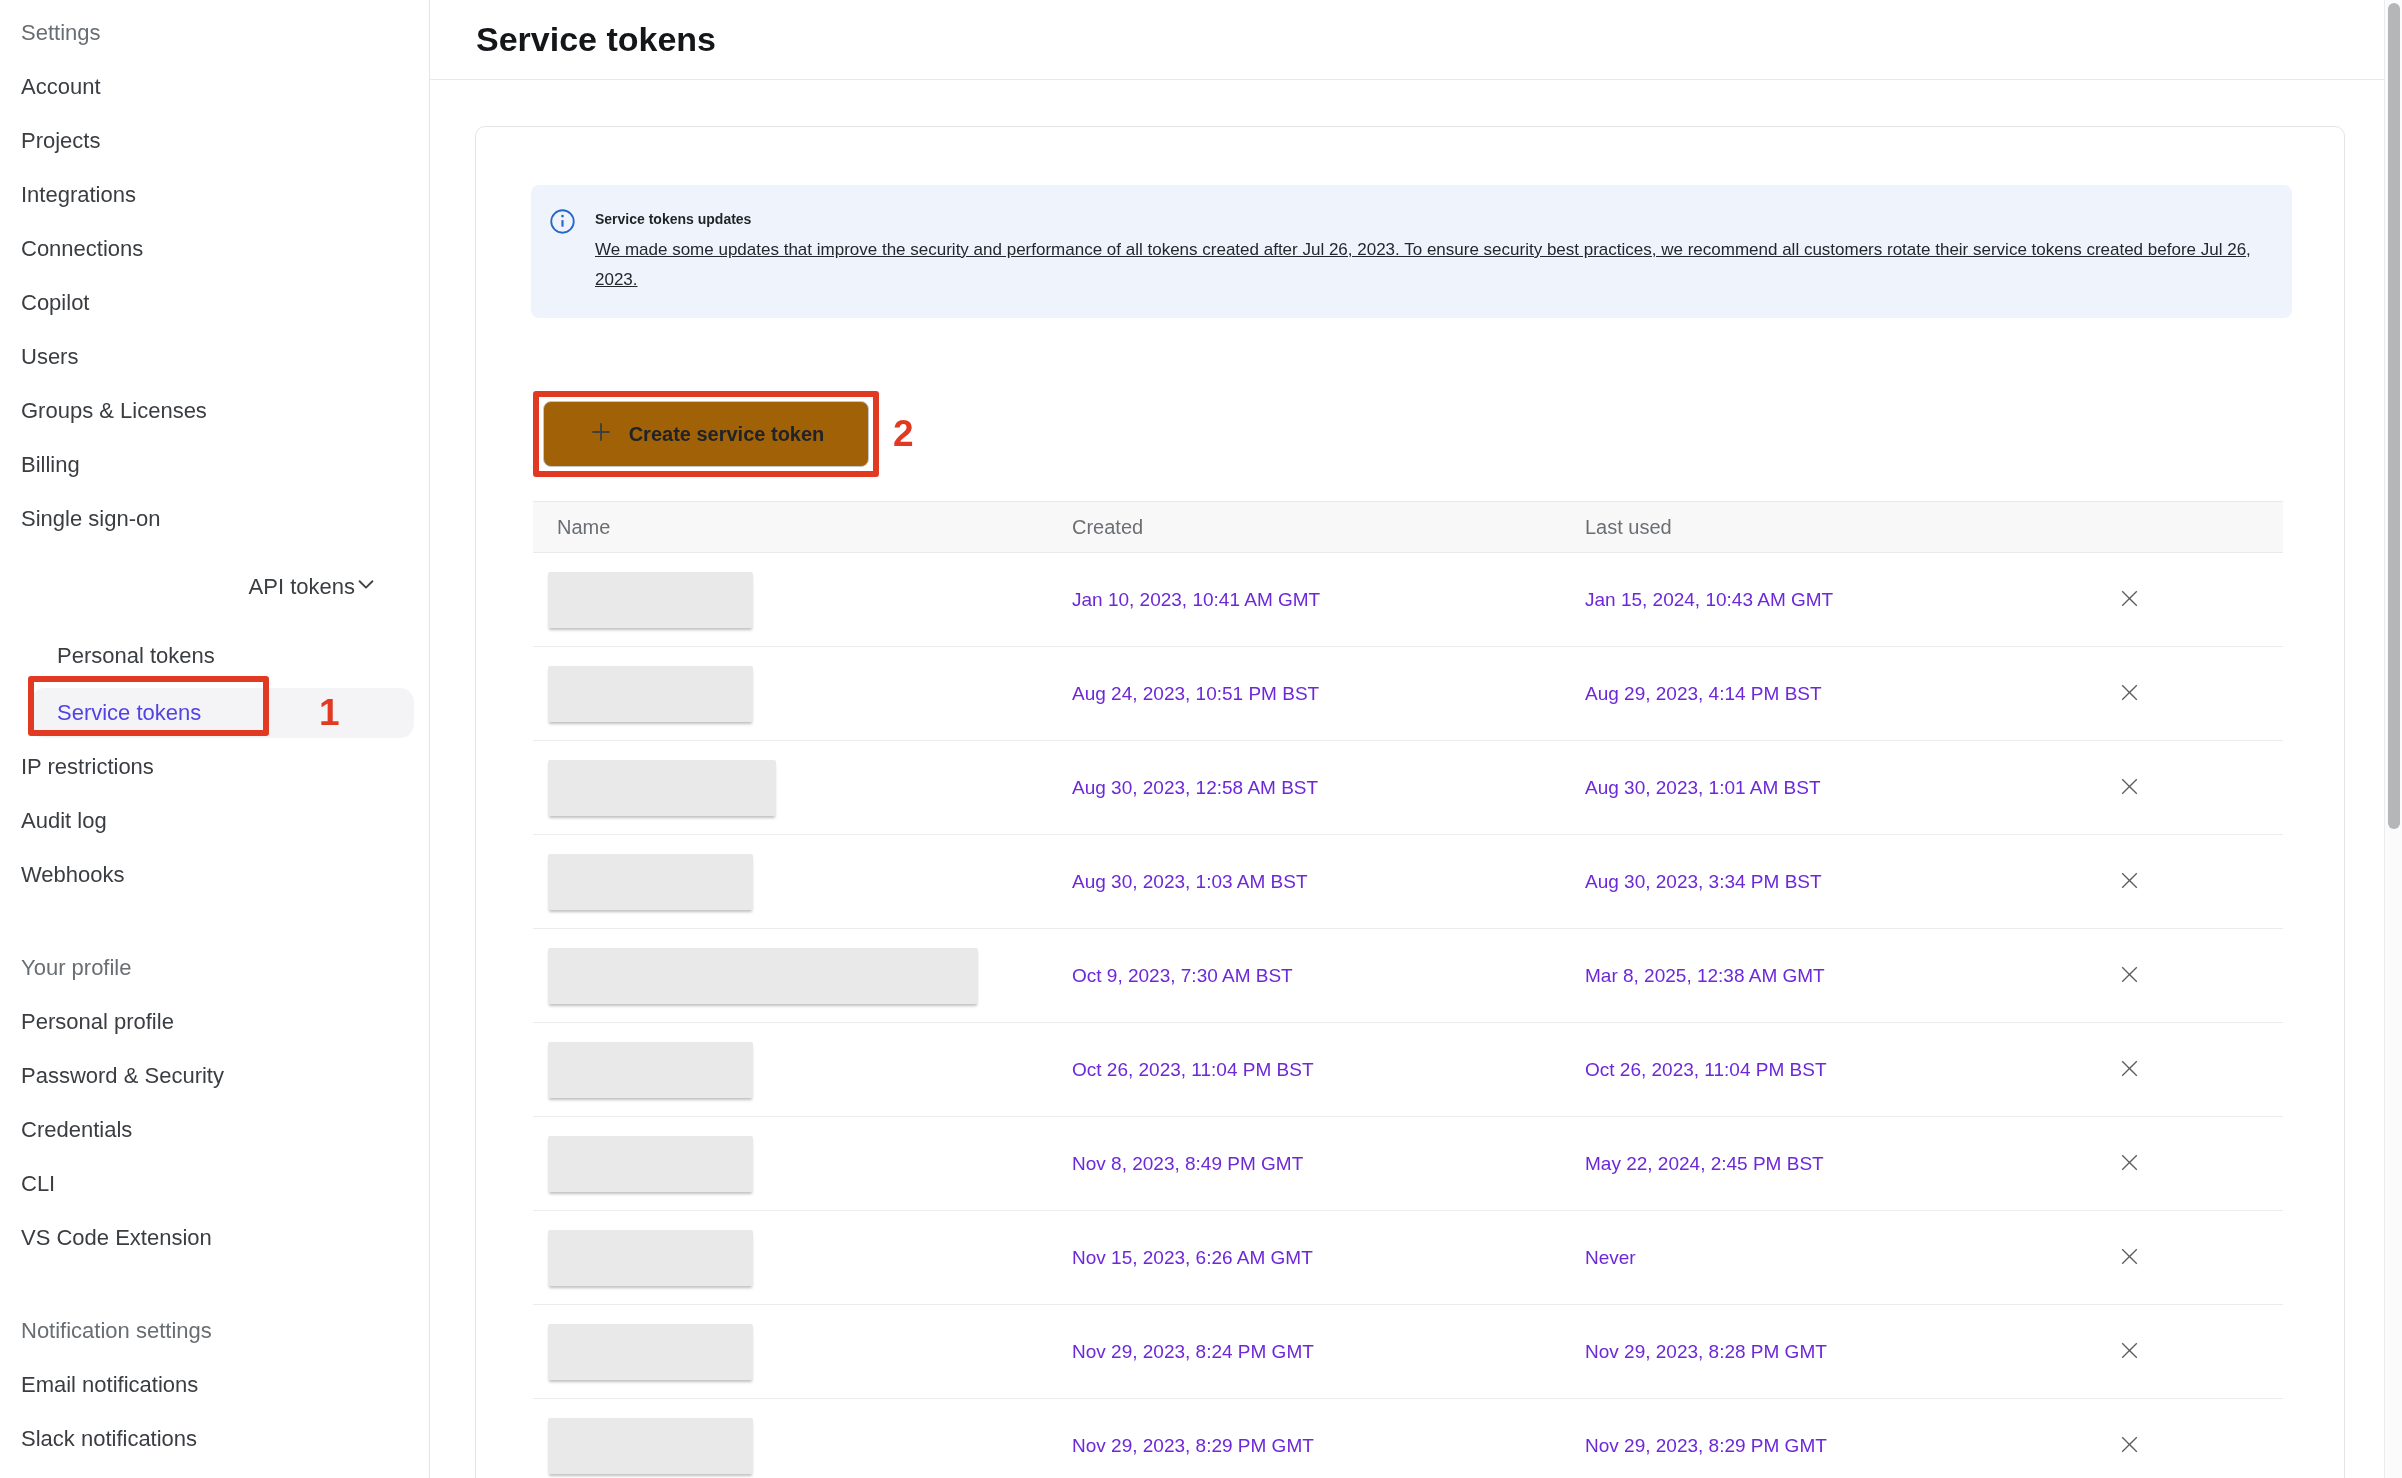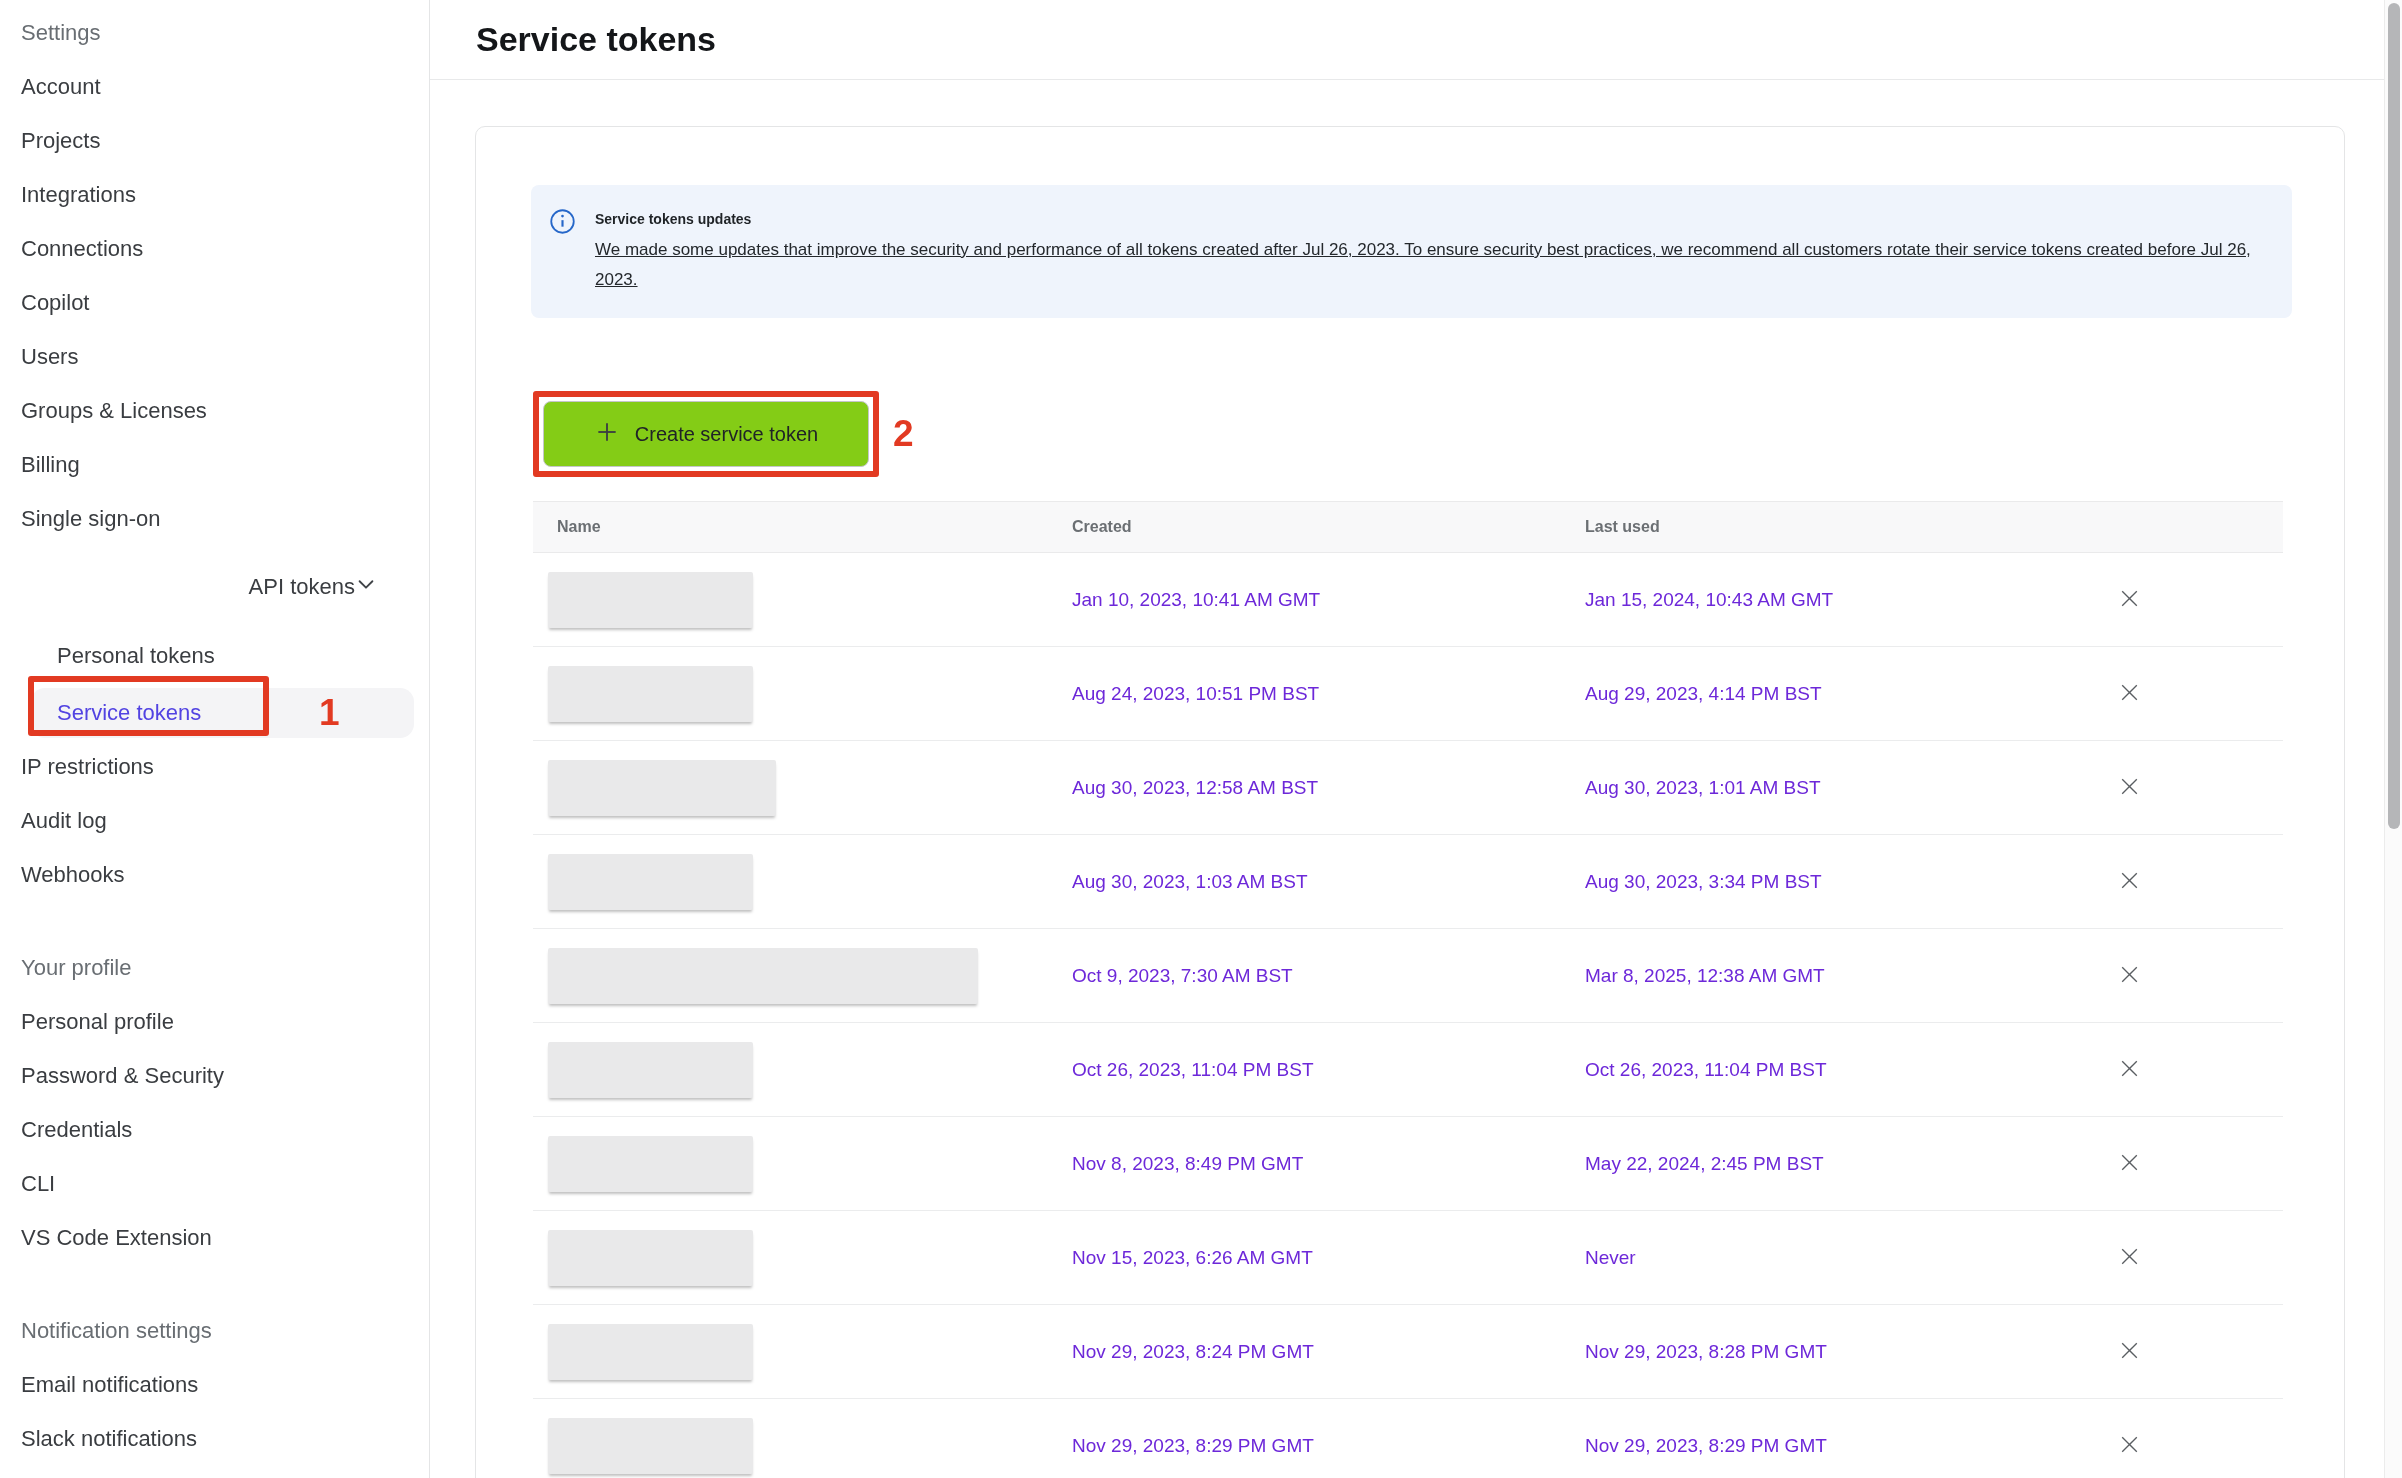--- a/index.html
+++ b/index.html
@@ -106,41 +106,41 @@
   }
   .search-box input::placeholder { color: #62676c; opacity: 1; }
 
   .create-wrap { display: flex; align-items: center; gap: 14px; }
   .anno-box-2 {
     border: 6px solid #e23a22; border-radius: 3px;
     padding: 4px;
   }
   .create-btn {
     width: 326px; height: 66px;
-    background: #84cc16;
+    background: #a16207;
     border: 1.5px solid #c4c6c9; border-radius: 8px;
     display: flex; align-items: center; justify-content: center; gap: 15px;
     font-family: "Liberation Sans", sans-serif;
-    font-size: 20px; font-weight: 400; color: #202327;
+    font-size: 20px; font-weight: 700; color: #202327;
     cursor: pointer;
   }
   .anno-num-2 { color: #e23a22; font-size: 37px; font-weight: 700; }
 
   .token-table { margin: 24px 61px 0 57px; }
   .t-row {
     display: grid;
     grid-template-columns: 539px 513px 514px 60px 1fr;
     align-items: center;
   }
   .t-head {
     height: 52px;
     background: #f8f8f9;
     border-top: 1px solid #eaeaeb;
     border-bottom: 1px solid #eaeaeb;
-    color: #6b6f73; font-size: 16px; font-weight: bold;
+    color: #6b6f73; font-size: 20px;
   }
   .t-head .col-name { padding-left: 24px; }
   .t-body-row { height: 94px; border-bottom: 1px solid #ebeced; }
   .name-block {
     margin-left: 15px; height: 56px;
     background: #e9e9ea; border-radius: 2px;
     box-shadow: 0 3px 3px -1px rgba(0,0,0,0.25);
   }
   .cell-date { font-size: 19px; color: #6d28d9; }
   .close-btn {

